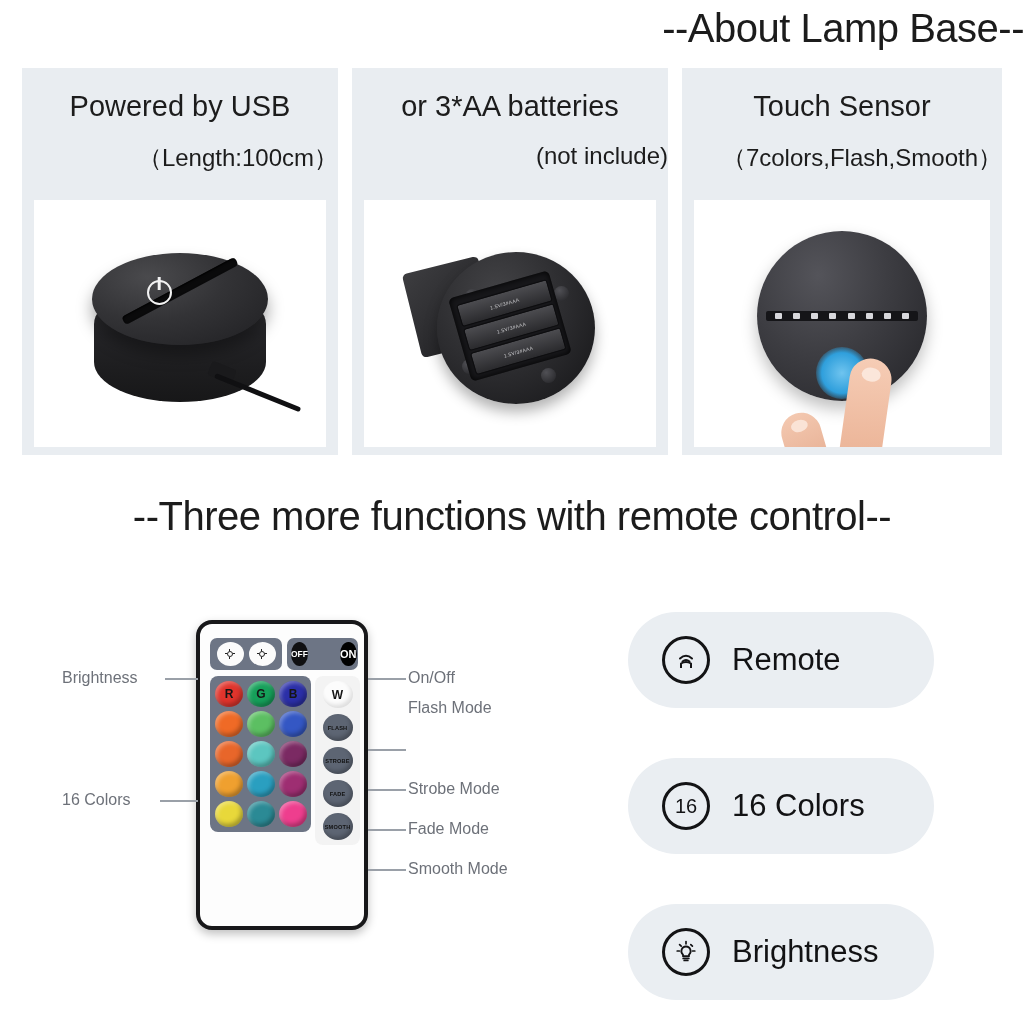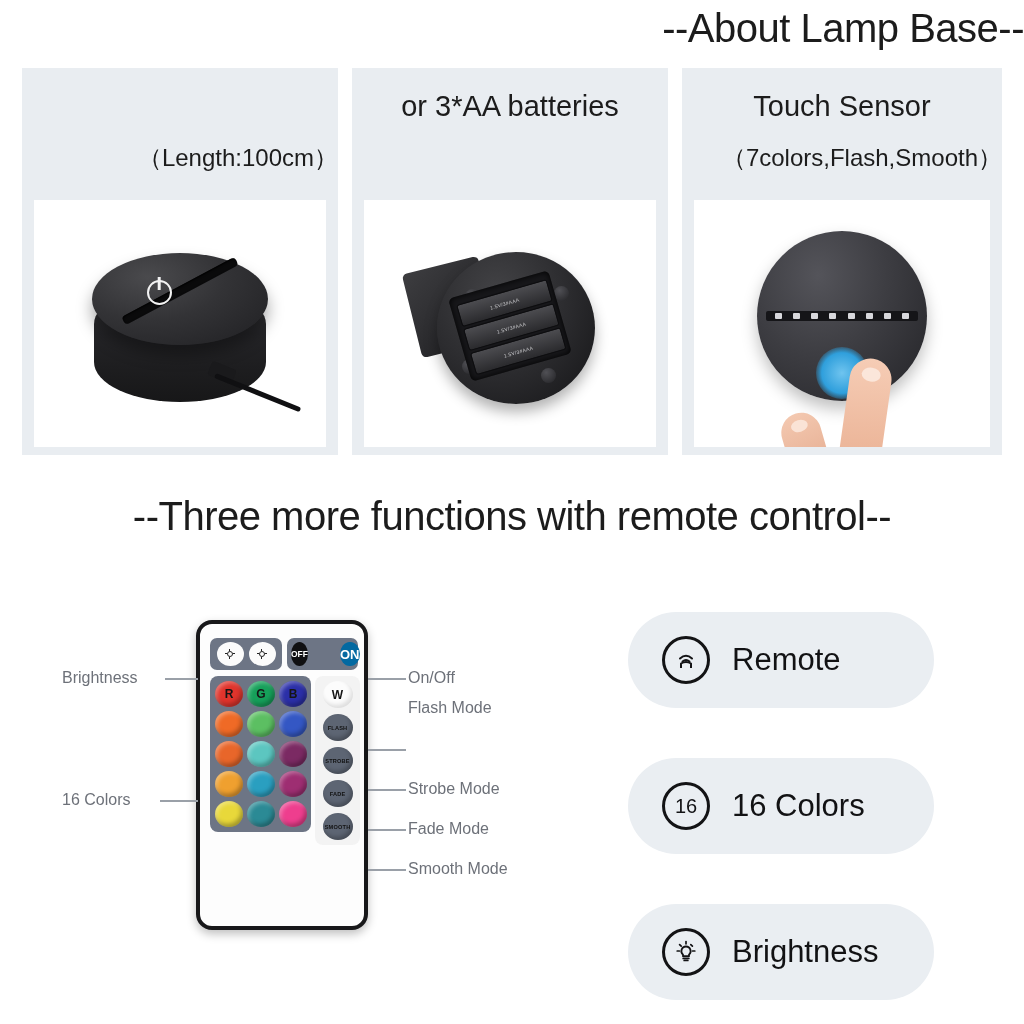--- a/index.html
+++ b/index.html
@@ -167,21 +167,21 @@
   }
   .rc-group.bright{width:72px;}
   .rc-group.power{width:71px;gap:32px;}
   .rc-btn{
     width:27px;height:24px;border-radius:50%;
     display:flex;align-items:center;justify-content:center;
     font-size:8px;font-weight:700;
   }
   .rc-btn.white{background:#fbfbfb;color:#222;}
   .rc-btn.off{background:#101012;color:#ffffff;font-size:8.5px;}
-  .rc-btn.on{background:#0369a1;color:#ffffff;font-size:13px;}
+  .rc-btn.on{background:#000000;color:#ffffff;font-size:11px;}
   .sun{position:relative;width:11px;height:11px;}
   .sun:before{
     content:"";position:absolute;left:2.5px;top:2.5px;width:6px;height:6px;
     border:1.4px solid #222;border-radius:50%;box-sizing:border-box;
   }
   .sun:after{
     content:"";position:absolute;left:0;top:0;width:11px;height:11px;
     background:
       linear-gradient(#222,#222) 50% 0/1.3px 2.2px no-repeat,
       linear-gradient(#222,#222) 50% 100%/1.3px 2.2px no-repeat,
@@ -247,36 +247,38 @@
   .pill-num{font-size:20px;font-weight:400;color:#131315;}
 </style>
 </head>
 <body>
 
 <div class="page">
 
   <div class="heading" id="title-about">--About Lamp Base--</div>
 
   <div class="panel" id="panel-0">
+    <div class="panel-title">Powered by USB</div>
     <div class="panel-sub">（Length:100cm）</div>
     <div class="panel-img">
       <div class="base-wrap">
         <div class="base-body"></div>
         <div class="base-top">
           <div class="base-slot"></div>
           <div class="base-power"></div>
         </div>
         <div class="base-plug"></div>
         <div class="base-cable"></div>
       </div>
     </div>
   </div>
 
   <div class="panel" id="panel-1">
     <div class="panel-title">or 3*AA batteries</div>
+    <div class="panel-sub">(not include)</div>
     <div class="panel-img">
       <div class="batt-wrap">
         <div class="batt-cover"></div>
         <div class="batt-disc">
           <div class="batt-dot" style="left:18%;top:24%;"></div>
           <div class="batt-dot" style="left:74%;top:22%;"></div>
           <div class="batt-dot" style="left:66%;top:76%;"></div>
           <div class="batt-dot" style="left:16%;top:70%;"></div>
         </div>
         <div class="batt-bay">

